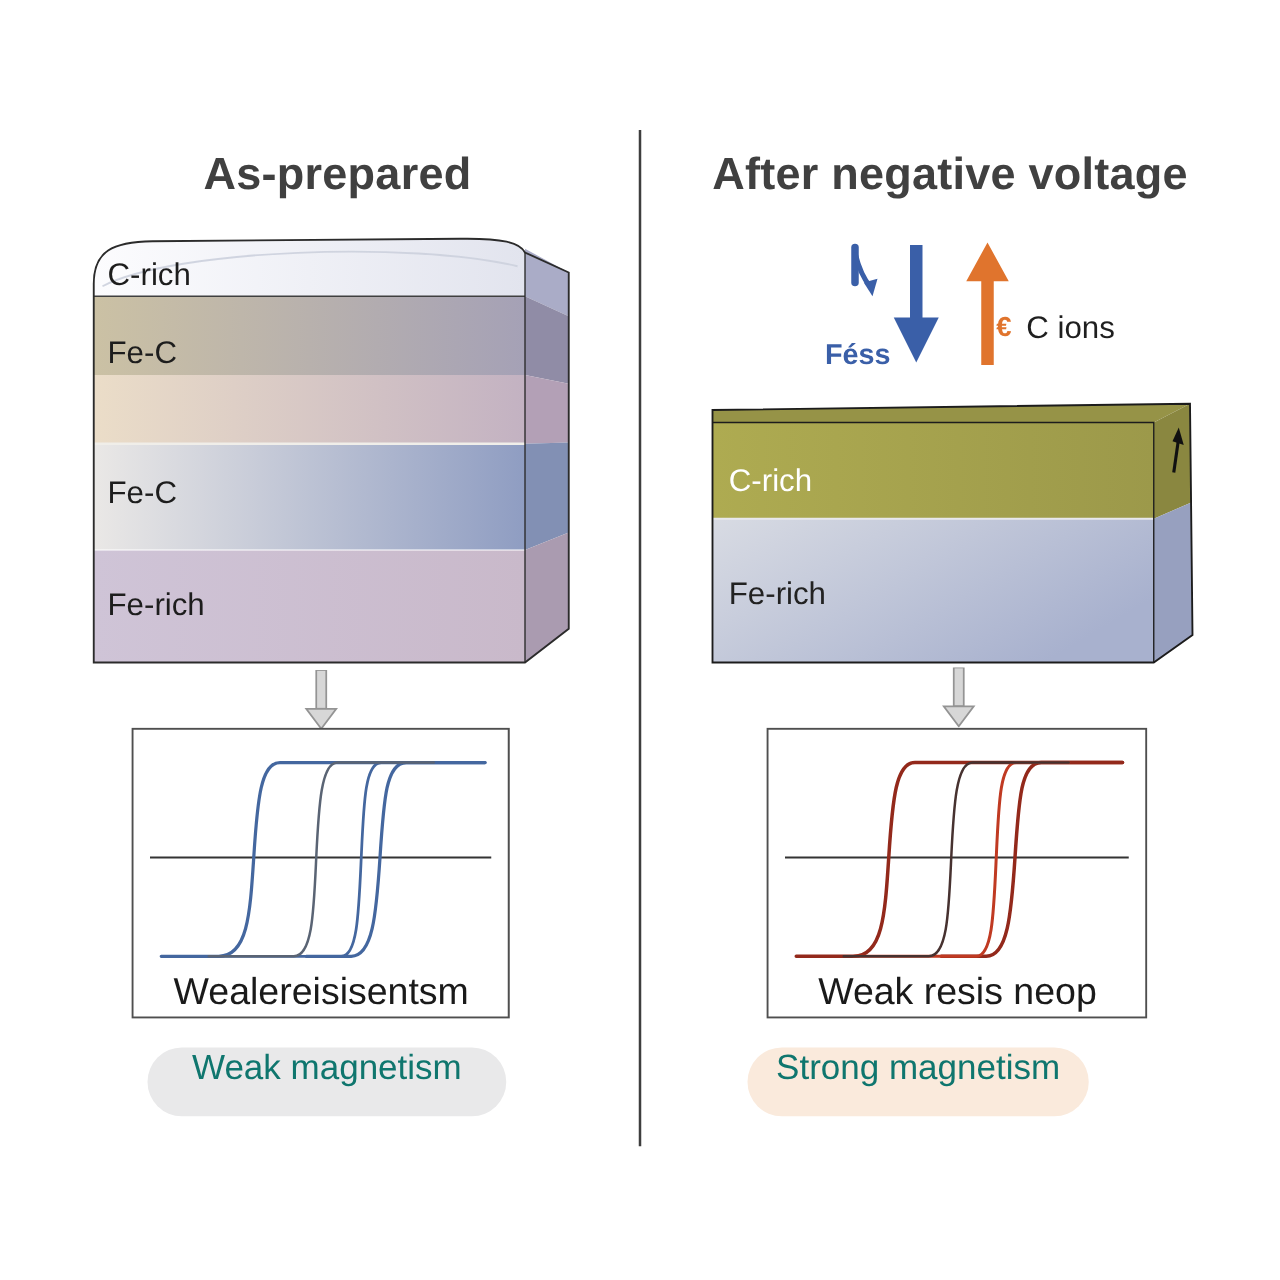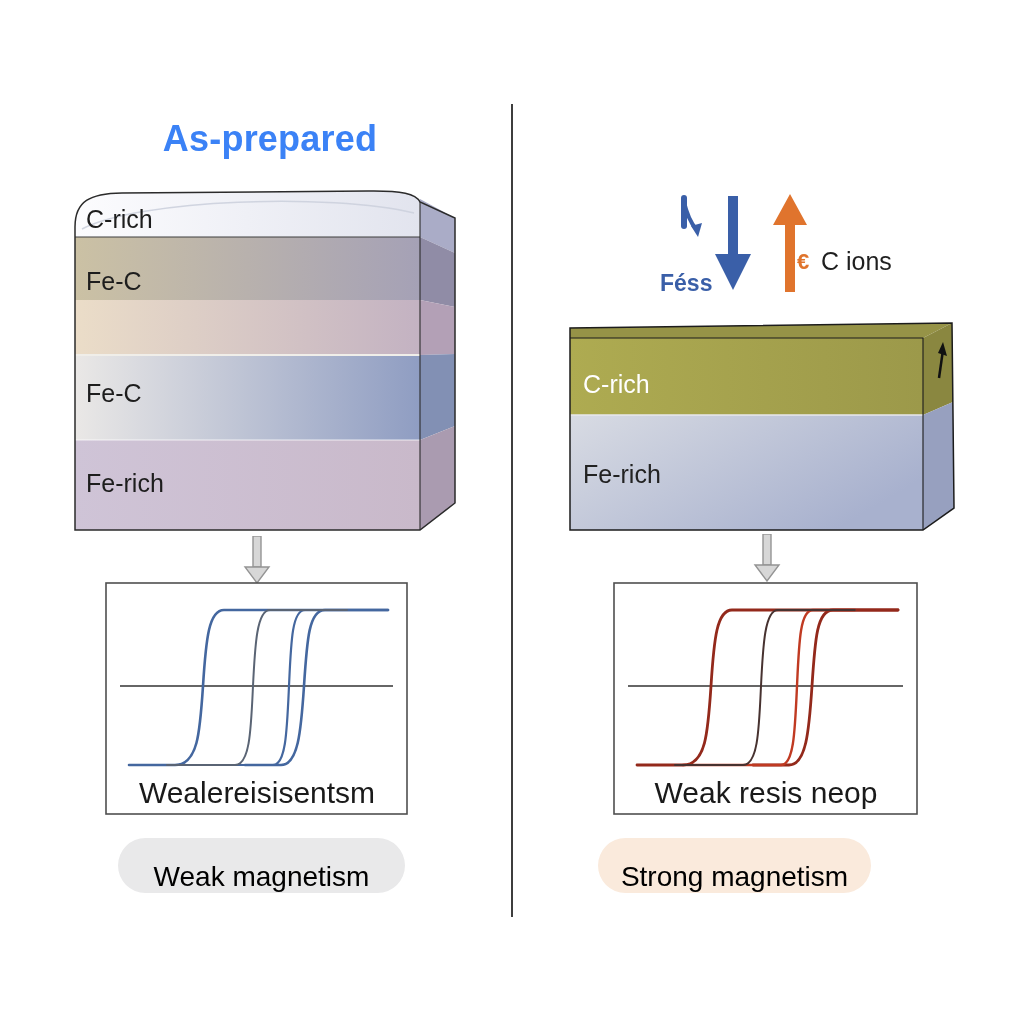--- a/index.html
+++ b/index.html
@@ -2,49 +2,50 @@
 <html><head>
 <meta charset="utf-8">
 <style>
   html,body{margin:0;padding:0;background:#ffffff;}
   #canvas{
     position:relative;width:1024px;height:1024px;background:#ffffff;
     font-family:"Liberation Sans",sans-serif;overflow:hidden;
   }
   .abs{position:absolute;}
   .panel-title{
-    font-size:36px;font-weight:700;color:#3b82f6;text-align:center;
+    font-size:36px;font-weight:700;color:#404040;text-align:center;
     letter-spacing:.2px;white-space:nowrap;
   }
   #title-left{left:60px;top:118px;width:420px;}
   #title-right{left:535px;top:118px;width:450px;}
   #divider{left:511px;top:104px;width:2px;height:813px;background:#3e3e3e;}
   #stack-left{left:70px;top:185px;}
   #ion-arrows{left:640px;top:190px;}
   #stack-right{left:555px;top:318px;}
   #conn-left{left:239px;top:536px;}
   #conn-right{left:749px;top:534px;}
   #plot-left{left:105px;top:582px;}
   #plot-right{left:613px;top:582px;}
   .badge{
-    height:55px;border-radius:28px;display:flex;align-items:flex-end;justify-content:center;
-    font-size:28px;color:#000000;
+    height:55px;border-radius:28px;display:flex;align-items:flex-start;justify-content:center;
+    font-size:28px;color:#0f766e;
   }
   #badge-left{left:118px;top:838px;width:287px;background:#e9e9ea;}
   #badge-right{left:598px;top:838px;width:273px;background:#faeadc;}
   svg text{font-family:"Liberation Sans",sans-serif;}
   .layer-label{font-size:25px;fill:#1d1d1d;}
   .plot-caption{font-size:30px;fill:#1a1a1a;text-anchor:middle;}
 </style>
 </head>
 <body>
 
 <div id="canvas">
 
   <div id="title-left" class="abs panel-title">As-prepared</div>
+  <div id="title-right" class="abs panel-title">After negative voltage</div>
 
   <div id="divider" class="abs"></div>
 
   <svg id="stack-left" class="abs" width="390" height="355" viewBox="0 0 390 355">
     <defs>
       <linearGradient id="gWhite" x1="0" y1="0" x2="1" y2="0">
         <stop offset="0" stop-color="#fcfcfe"></stop>
           <stop offset="1" stop-color="#e2e4ee"></stop>
       </linearGradient>
       <linearGradient id="gFeCa" x1="0" y1="0" x2="1" y2="0">

